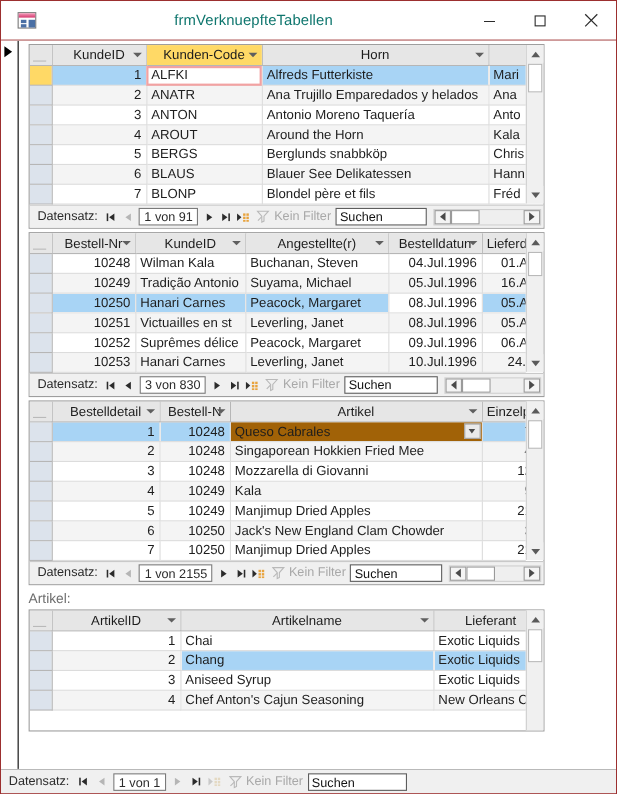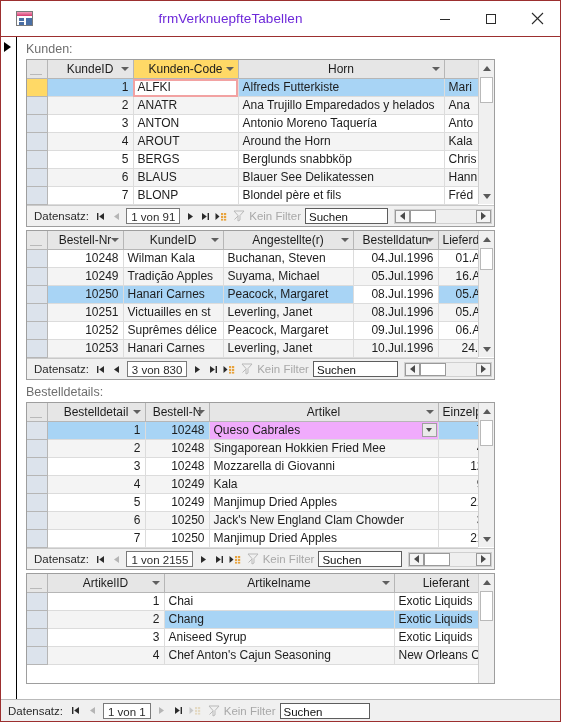--- a/index.html
+++ b/index.html
@@ -52,21 +52,21 @@
     background: #4a6fa5;
   }
   .access-form-icon .l1 { left: 2px; top: 6px; width: 5px; height: 3px; }
   .access-form-icon .l2 { left: 2px; top: 10px; width: 5px; height: 3px; }
   .access-form-icon .l3 { left: 9px; top: 6px; width: 6px; height: 7px; }
 
   .title-text {
     flex: 1;
     text-align: center;
     font-size: 13.5px;
-    color: #6d28d9;
+    color: #0f766e;
     letter-spacing: .1px;
     padding-left: 0;
   }
   .win-btns { display: flex; height: 36px; }
   .win-btn {
     width: 46px; height: 36px;
     display: flex; align-items: center; justify-content: center;
     color: #2b2b2b;
   }
   .win-btn svg { display: block; }
@@ -363,21 +363,20 @@
   </div>
 
   <div class="form-body">
     <div class="rec-sel-col">
       <div class="rec-sel-arrow"></div>
     </div>
 
     <div class="form-content">
 
       <div class="section">
-        <div class="section-label">Kunden:</div>
         <div class="sheet">
           <div class="sheet-scrollwrap">
             <div class="grid">
               <table class="dg" style="width:471px">
                 <colgroup>
                     <col style="width:20px">
                     <col style="width:86px">
                     <col style="width:105px">
                     <col style="width:206px">
                     <col style="width:54px">
@@ -546,21 +545,21 @@
                     <td class="selcell"></td>
                     <td class="num">10248</td>
                     <td>Wilman Kala</td>
                     <td>Buchanan, Steven</td>
                     <td class="num">04.Jul.1996</td>
                     <td class="num">01.Aug</td>
                   </tr>
                   <tr class="alt">
                     <td class="selcell"></td>
                     <td class="num">10249</td>
-                    <td>Tradição Apples</td>
+                    <td>Tradição Antonio</td>
                     <td>Suyama, Michael</td>
                     <td class="num">05.Jul.1996</td>
                     <td class="num">16.Aug</td>
                   </tr>
                   <tr class="selected-row2">
                     <td class="selcell"></td>
                     <td class="num">10250</td>
                     <td>Hanari Carnes</td>
                     <td>Peacock, Margaret</td>
                     <td class="num" style="background:#ffffff">08.Jul.1996</td>
@@ -657,21 +656,20 @@
               <span class="hs-track"></span>
               <span class="hs-btn hs-right">
                   <i></i>
                 </span>
             </span>
           </div>
         </div>
       </div>
 
       <div class="section">
-        <div class="section-label">Bestelldetails:</div>
         <div class="sheet">
           <div class="sheet-scrollwrap">
             <div class="grid">
               <table class="dg" style="width:471px">
                 <colgroup>
                     <col style="width:20px">
                     <col style="width:98px">
                     <col style="width:64px">
                     <col style="width:229px">
                     <col style="width:60px">
@@ -685,21 +683,21 @@
                     <th><span>Bestell-N</span><span class="hdr-arrow"></span></th>
                     <th><span>Artikel</span><span class="hdr-arrow"></span></th>
                     <th><span>Einzelpreis</span></th>
                   </tr>
                 </thead>
                 <tbody>
                   <tr class="selected-row2">
                     <td class="selcell"></td>
                     <td class="num">1</td>
                     <td class="num">10248</td>
-                    <td class="combo-cell" style="background:#f0abfc"><span>Queso Cabrales</span><span class="combo-btn">
+                    <td class="combo-cell" style="background:#a16207"><span>Queso Cabrales</span><span class="combo-btn">
                           <i></i>
                         </span></td>
                     <td class="num">7,0</td>
                   </tr>
                   <tr class="alt">
                     <td class="selcell"></td>
                     <td class="num">2</td>
                     <td class="num">10248</td>
                     <td>Singaporean Hokkien Fried Mee</td>
                     <td class="num">4,9</td>
@@ -806,20 +804,21 @@
               <span class="hs-track"></span>
               <span class="hs-btn hs-right">
                   <i></i>
                 </span>
             </span>
           </div>
         </div>
       </div>
 
       <div class="section">
+        <div class="section-label">Artikel:</div>
         <div class="sheet">
           <div class="sheet-scrollwrap">
             <div class="grid">
               <table class="dg" style="width:471px">
                 <colgroup>
                     <col style="width:20px">
                     <col style="width:117px">
                     <col style="width:230px">
                     <col style="width:104px">
                   </colgroup>

